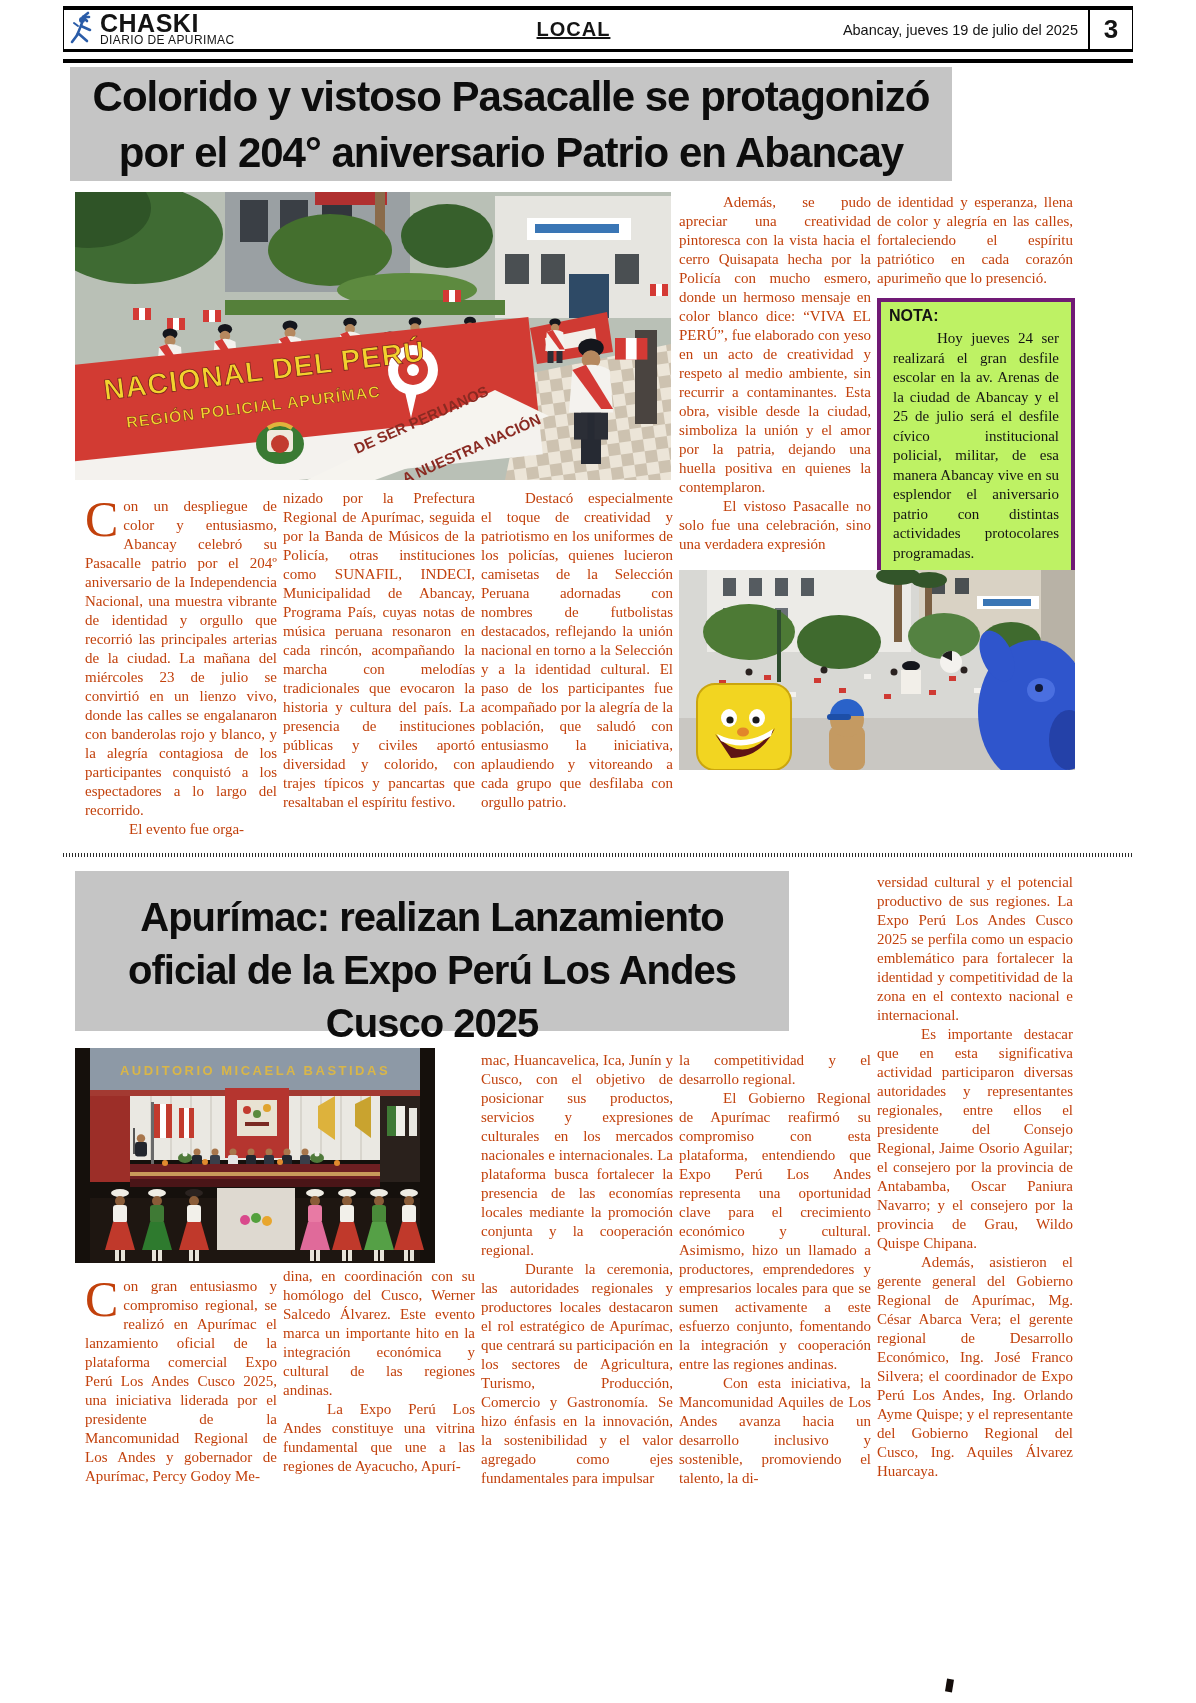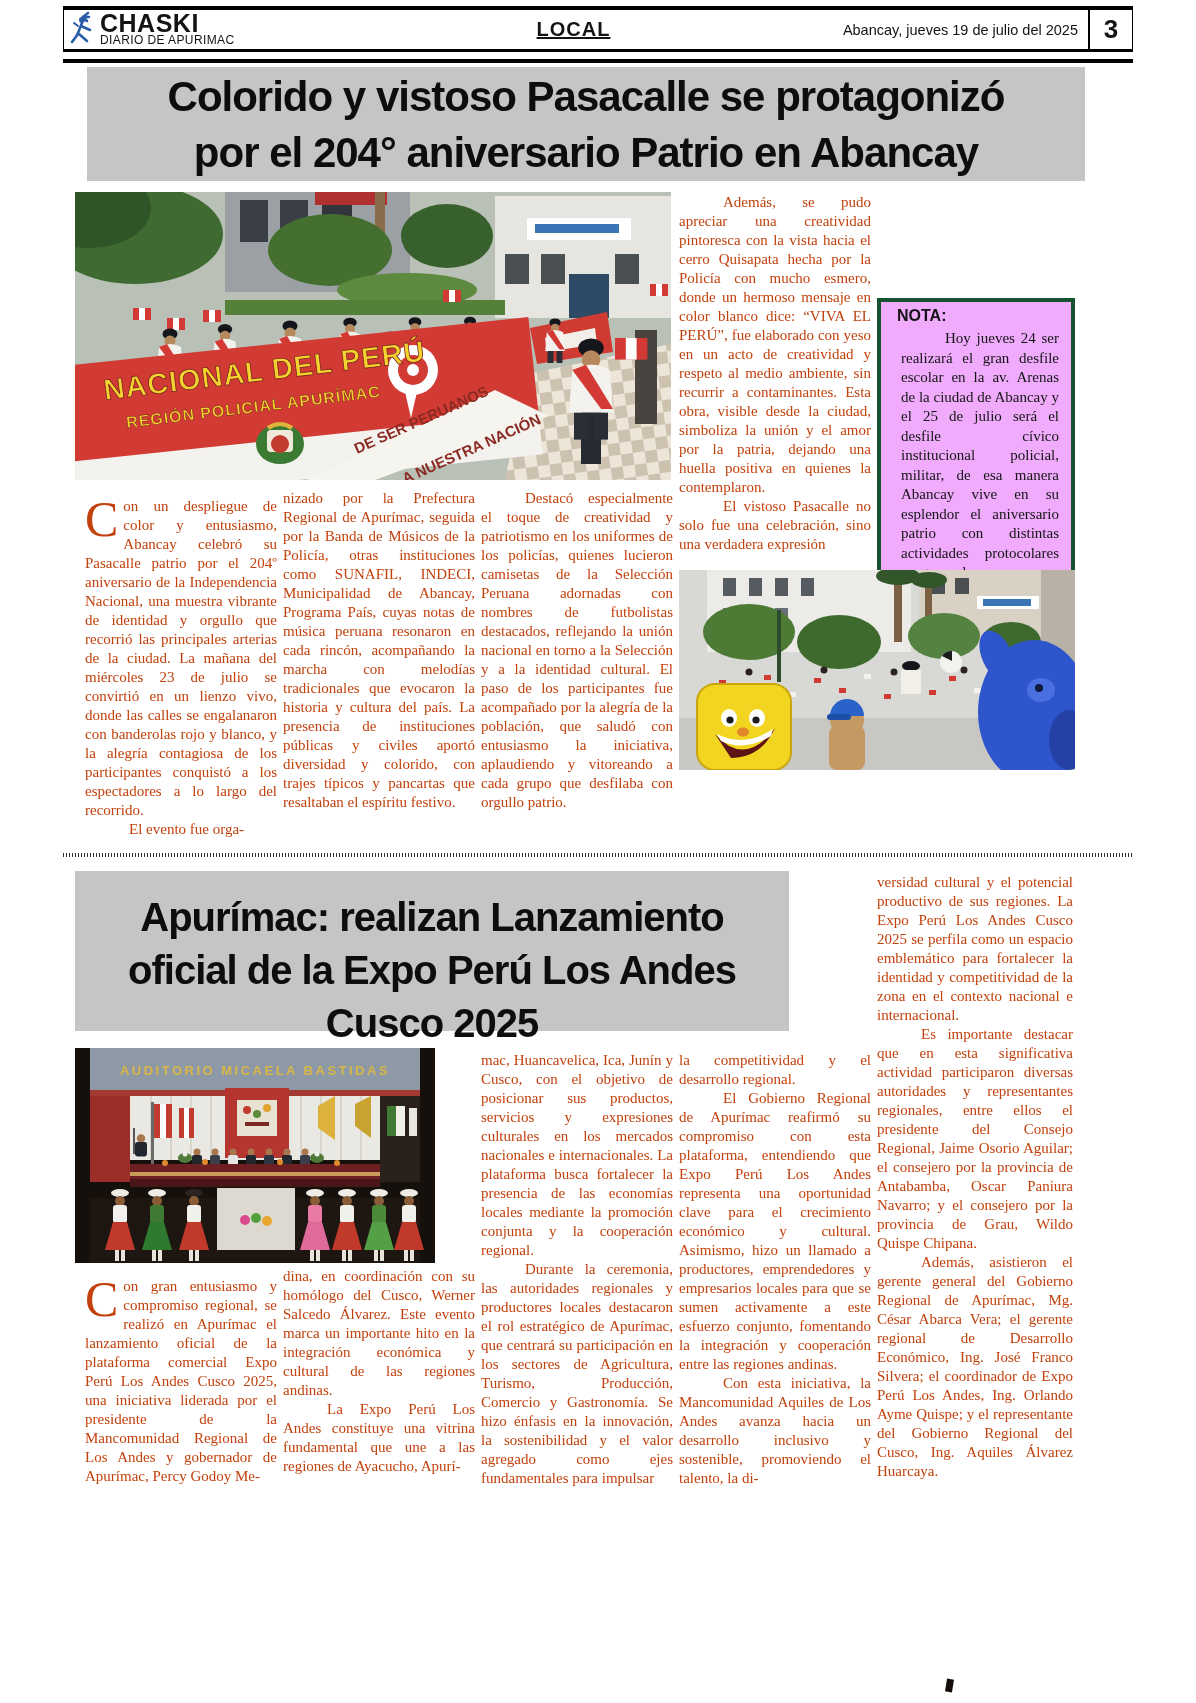--- a/index.html
+++ b/index.html
@@ -22,21 +22,21 @@
   .date-label { font-size:14.5px; padding-right:10px; width:250px; text-align:right; }
   .pagenum { border-left:2px solid #000; height:100%; display:flex; align-items:center;
     justify-content:center; width:42px; font-size:26px; font-weight:700; }
   .rule-under-mast { position:absolute; left:63px; top:59px; width:1070px; height:4px; background:#000; }
 
   
   .hbox {
     position:absolute; background:#c5c5c5; color:#0d0d0d; text-align:center;
     font-family:"Liberation Sans", sans-serif; font-weight:700; letter-spacing:-1px;
   }
-  .hbox1 { left:87px; top:67px; width:998px; height:114px; font-size:42px; line-height:56px; padding-top:2px; box-sizing:border-box;}
+  .hbox1 { left:70px; top:67px; width:882px; height:114px; font-size:42px; line-height:56px; padding-top:2px; box-sizing:border-box;}
   .hbox2 { left:75px; top:871px; width:714px; height:160px; font-size:40px; line-height:53px; padding-top:20px; box-sizing:border-box;}
 
   
   .col {
     position:absolute; width:192px; font-size:15px; line-height:19px;
     text-align:justify; color:#c2410c;
   }
   .col p { margin:0; }
   .col p.ind { text-indent:44px; }
   .dropcap {
@@ -49,21 +49,21 @@
   .a1c3 { left:481px; top:489px; }
   .a2c5 { left:877px; top:873px; width:196px; }
   .a2c3 { left:481px; top:1051px; }
   .a2c4 { left:679px; top:1051px; }
   .a2c1 { left:85px;  top:1277px; }
   .a2c2 { left:283px; top:1267px; }
 
   
   .nota {
     position:absolute; left:877px; top:298px; width:198px; box-sizing:border-box;
-    border:4px solid #14532d; padding:5px 8px 8px 16px; background:#f0abfc;
+    border:4px solid #701a75; padding:5px 8px 8px 8px; background:#bef264;
   }
   .nota .nota-title { font-family:"Liberation Sans", sans-serif; font-size:16px; font-weight:700; margin:0 0 2px 0; }
   .nota .nota-body { font-size:15px; line-height:19.5px; text-align:justify; text-indent:44px; margin:4px; }
 
   
   .photo { position:absolute; display:block; }
   .photo1 { left:75px;  top:192px;  width:596px; height:288px; }
   .photo2 { left:679px; top:570px;  width:396px; height:200px; }
   .photo3 { left:75px;  top:1048px; width:360px; height:215px; }
 
@@ -207,20 +207,23 @@
   </div>
   <div class="col a1c2">
     <p>nizado por la Prefectura Regional de Apurímac, seguida por la Banda de Músicos de la Policía, otras instituciones como SUNAFIL, INDECI, Municipalidad de Abancay, Programa País, cuyas notas de música peruana resonaron en cada rincón, acompañando la marcha con melodías tradicionales que evocaron la historia y cultura del país. La presencia de instituciones públicas y civiles aportó diversidad y colorido, con trajes típicos y pancartas que resaltaban el espíritu festivo.</p>
   </div>
   <div class="col a1c3">
     <p class="ind">Destacó especialmente el toque de creatividad y patriotismo en los uniformes de los policías, quienes lucieron camisetas de la Selección Peruana adornadas con nombres de futbolistas destacados, reflejando la unión nacional en torno a la Selección y a la identidad cultural. El paso de los participantes fue acompañado por la alegría de la población, que saludó con entusiasmo la iniciativa, aplaudiendo y vitoreando a cada grupo que desfilaba con orgullo patrio.</p>
   </div>
   <div class="col a1c4">
     <p class="ind">Además, se pudo apreciar una creatividad pintoresca con la vista hacia el cerro Quisapata hecha por la Policía con mucho esmero, donde un hermoso mensaje en color blanco dice: “VIVA EL PERÚ”, fue elaborado con yeso en un acto de creatividad y respeto al medio ambiente, sin recurrir a contaminantes. Esta obra, visible desde la ciudad, simboliza la unión y el amor por la patria, dejando una huella positiva en quienes la contemplaron.</p>
     <p class="ind">El vistoso Pasacalle no solo fue una celebración, sino una verdadera expresión</p>
+  </div>
+  <div class="col a1c5">
+    <p>de identidad y esperanza, llena de color y alegría en las calles, fortaleciendo el espíritu patriótico en cada corazón apurimeño que lo presenció.</p>
   </div>
 
   <aside class="nota">
     <p class="nota-title">NOTA:</p>
     <p class="nota-body">Hoy jueves 24 ser realizará el gran desfile escolar en la av. Arenas de la ciudad de Abancay y el 25 de julio será el desfile cívico institucional policial, militar, de esa manera Abancay vive en su esplendor el aniversario patrio con distintas actividades protocolares programadas.</p>
   </aside>
 
   <svg class="photo photo2" viewBox="0 0 396 200" preserveAspectRatio="none">
     <rect width="396" height="200" fill="#d8d8d4"></rect>
     <g>

